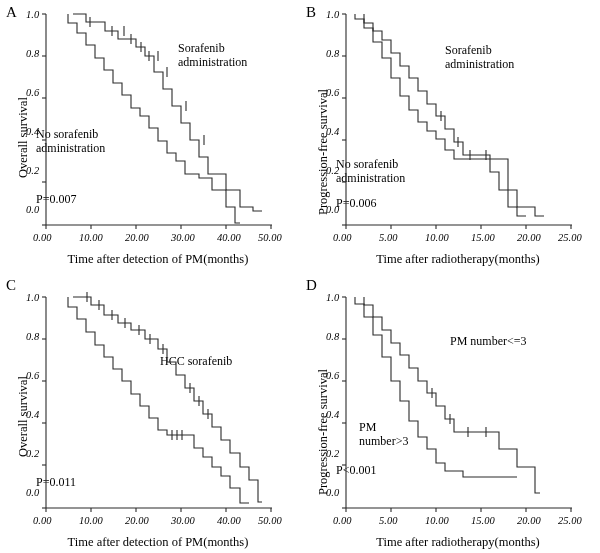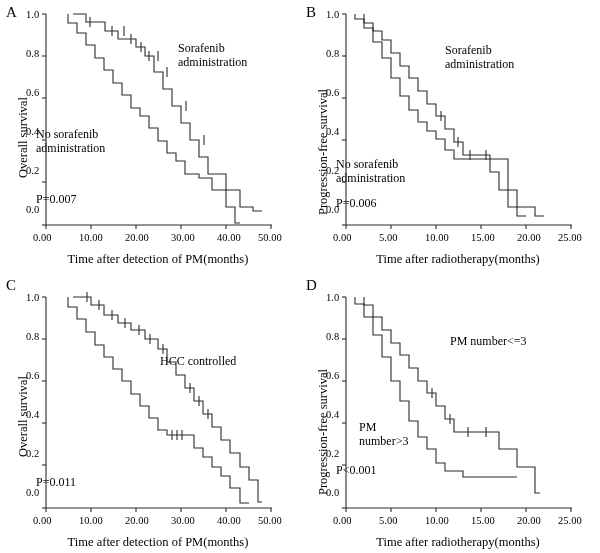--- a/index.html
+++ b/index.html
@@ -2,21 +2,21 @@
 <html><head>
 <meta charset="utf-8">
 <style>
   html,body{margin:0;padding:0;background:#ffffff;}
   body{width:600px;height:553px;font-family:"Liberation Serif",serif;color:#000;}
   #page{position:relative;width:600px;height:553px;overflow:hidden;}
   .panel{position:absolute;}
   .panel-label{position:absolute;font-family:"Liberation Serif",serif;font-size:15px;font-weight:400;color:#000;}
   .axis-y-title{position:absolute;font-size:12.5px;transform-origin:0 0;white-space:nowrap;}
   .axis-x-title{position:absolute;font-size:12.5px;white-space:nowrap;text-align:center;}
-  .tick-label{position:absolute;font-size:10.5px;white-space:nowrap;}
+  .tick-label{position:absolute;font-size:10.5px;white-space:nowrap;font-style:italic;}
   .annot{position:absolute;font-size:12px;line-height:1.15;white-space:pre;}
   .pval{position:absolute;font-size:12px;white-space:nowrap;}
   svg{display:block;}
   .curve{fill:none;stroke:#2b2b2b;stroke-width:1.1px;}
   .censor{stroke:#2b2b2b;stroke-width:1.1px;}
   .axisline{stroke:#2b2b2b;stroke-width:1.1px;}
 </style>
 </head>
 <body>
 
@@ -152,21 +152,21 @@
 
     <div class="tick-label" style="left:33px;top:238px;">0.00</div>
     <div class="tick-label" style="left:79px;top:238px;">10.00</div>
     <div class="tick-label" style="left:125px;top:238px;">20.00</div>
     <div class="tick-label" style="left:171px;top:238px;">30.00</div>
     <div class="tick-label" style="left:217px;top:238px;">40.00</div>
     <div class="tick-label" style="left:258px;top:238px;">50.00</div>
 
     <div class="axis-x-title" style="left:33px;top:258px;width:250px;">Time after detection of PM(months)</div>
 
-    <div class="annot" style="left:160px;top:78px;">HCC controlled</div>
+    <div class="annot" style="left:160px;top:78px;">HCC sorafenib</div>
     <div class="pval" style="left:36px;top:198px;">P=0.011</div>
 
     <svg width="300" height="276" style="position:absolute;left:0;top:0;">
       <line class="axisline" x1="46" y1="20" x2="46" y2="231"></line>
       <line class="axisline" x1="46" y1="231" x2="272" y2="231"></line>
       <line class="axisline" x1="42" y1="20" x2="46" y2="20"></line>
       <line class="axisline" x1="42" y1="62" x2="46" y2="62"></line>
       <line class="axisline" x1="42" y1="104" x2="46" y2="104"></line>
       <line class="axisline" x1="42" y1="146" x2="46" y2="146"></line>
       <line class="axisline" x1="42" y1="188" x2="46" y2="188"></line>

